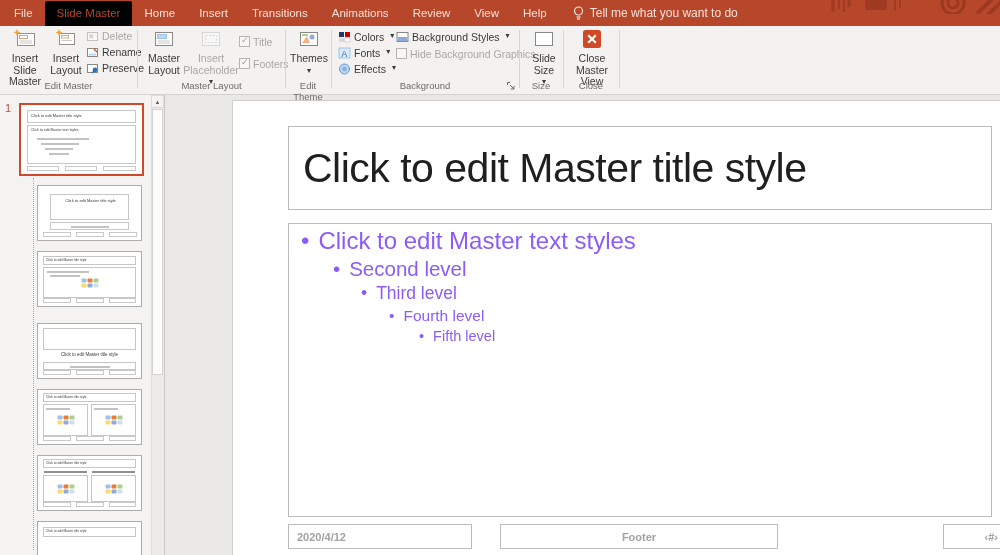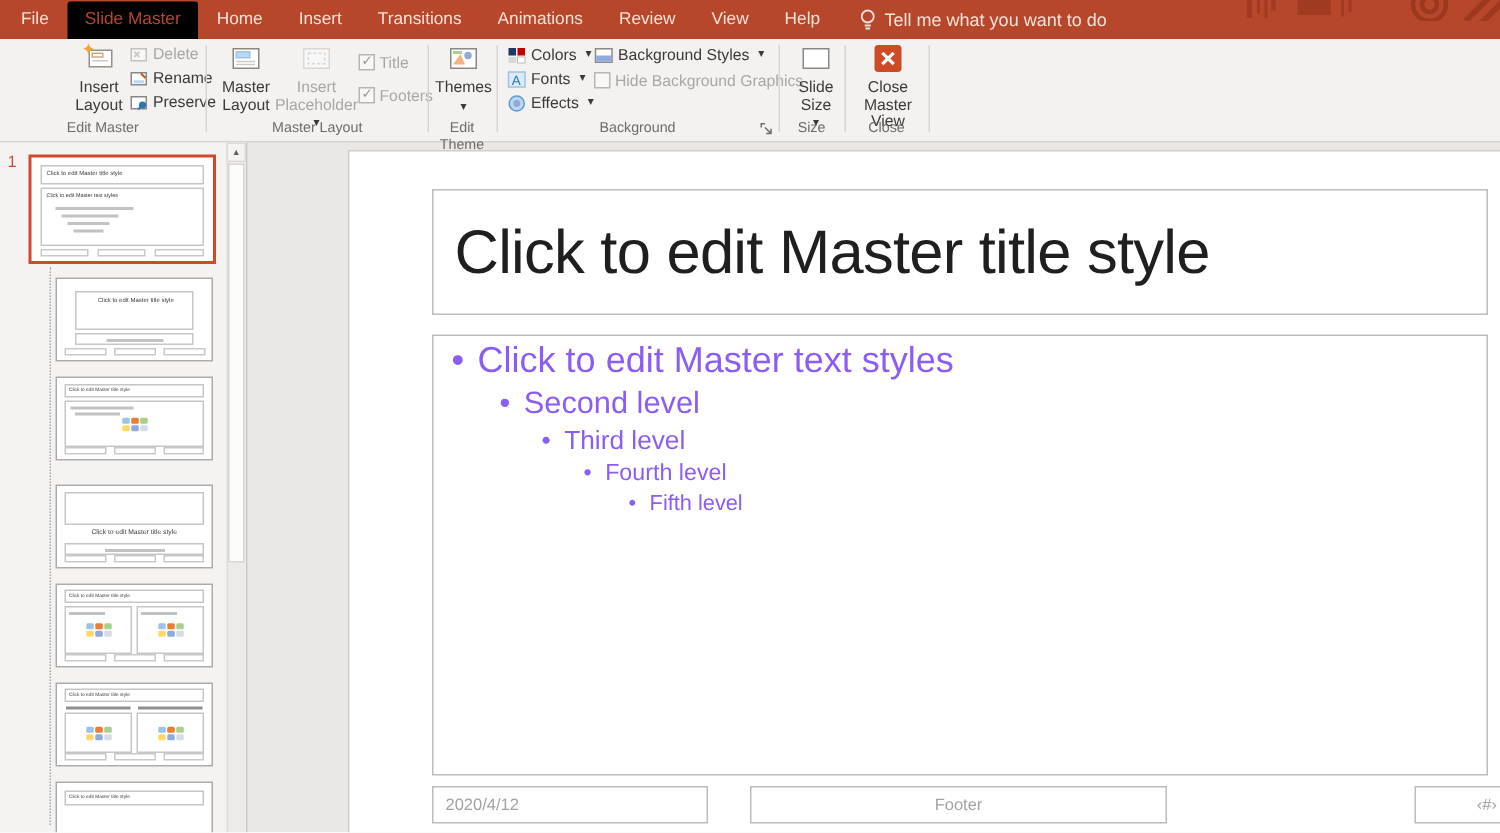--- a/index.html
+++ b/index.html
@@ -57,21 +57,21 @@
   .title-ph { left:288px; top:126px; width:704px; height:84px; display:flex; align-items:center; }
   .title-ph span { font-size:41px; font-weight:300; color:#1f1f1f; letter-spacing:-.5px; padding-left:14px; white-space:nowrap; }
   .body-ph { left:288px; top:223px; width:704px; height:294px; padding-top:2px; }
   .lvl { color:#8b5cf6; white-space:nowrap; }
   .lvl .b { margin-right:9px; }
   .l1 { font-size:24px; line-height:30px; padding-left:12px; }
   .l2 { font-size:20.5px; line-height:26px; padding-left:44px; }
   .l3 { font-size:17.5px; line-height:23px; padding-left:72px; }
   .l4 { font-size:15.5px; line-height:21px; padding-left:100px; }
   .l5 { font-size:14.5px; line-height:20px; padding-left:130px; }
-  .foot-ph { top:524px; height:25px; font-size:11px; color:#A3A3A3; display:flex; align-items:center; }
+  .foot-ph { top:524px; height:25px; font-size:11px; color:#A3A3A3; display:flex; align-items:center;font-weight:bold; }
   .date-ph { left:288px; width:184px; padding-left:8px; }
   .footer-ph { left:500px; width:278px; justify-content:center; }
   .num-ph { left:943px; width:63px; justify-content:flex-end; padding-right:7px; }
 </style>
 </head>
 <body>
 
 <div id="root">
 
   <div class="titlebar">
@@ -108,20 +108,30 @@
       </g>
       <g stroke="#8F3118" opacity=".6">
         <line x1="152" y1="14" x2="168" y2="-2" stroke-width="4"></line>
           <line x1="162" y1="16" x2="178" y2="0" stroke-width="4"></line>
       </g>
     </svg>
   </div>
 
   <div class="ribbon">
 
+    <div class="rbtn-lg" style="left:2px;width:46px">
+      <svg width="24" height="21" viewBox="0 0 24 21">
+        <rect x="4.5" y="4.5" width="17" height="12" fill="#fff" stroke="#9A8F85"></rect>
+        <rect x="6.5" y="6.5" width="8" height="3" fill="none" stroke="#CBA97D"></rect>
+        <line x1="6.5" y1="12" x2="19" y2="12" stroke="#C9C9C9"></line>
+          <line x1="6.5" y1="14" x2="19" y2="14" stroke="#C9C9C9"></line>
+        <path d="M4 0 L5.1 2.4 L7.5 3.5 L5.1 4.6 L4 7 L2.9 4.6 L0.5 3.5 L2.9 2.4 Z" fill="#F0A63C"></path>
+      </svg>
+      <span>Insert Slide Master</span>
+    </div>
     <div class="rbtn-lg" style="left:48px;width:36px">
       <svg width="22" height="21" viewBox="0 0 22 21">
         <rect x="4.5" y="4.5" width="15" height="11" fill="#fff" stroke="#9A8F85"></rect>
         <rect x="6.5" y="6.5" width="7" height="2.5" fill="none" stroke="#CBA97D"></rect>
         <line x1="6.5" y1="11.5" x2="17" y2="11.5" stroke="#C9C9C9"></line>
         <path d="M4 0 L5.1 2.4 L7.5 3.5 L5.1 4.6 L4 7 L2.9 4.6 L0.5 3.5 L2.9 2.4 Z" fill="#F0A63C"></path>
       </svg>
       <span>Insert Layout</span>
     </div>
     <div class="rbtn-sm grayed" style="left:86px;top:4px">

